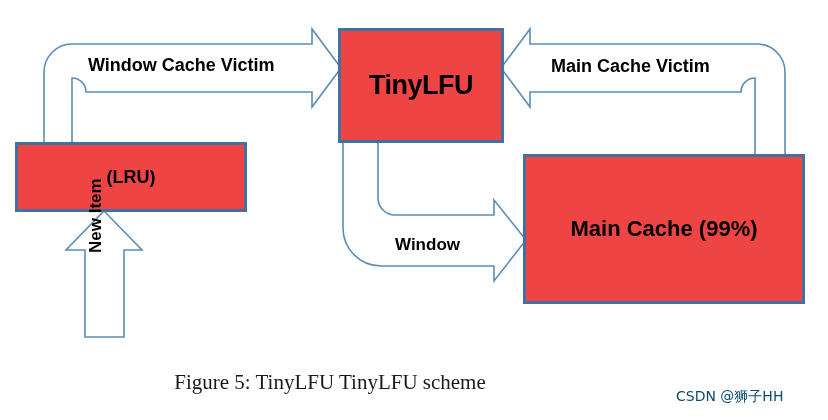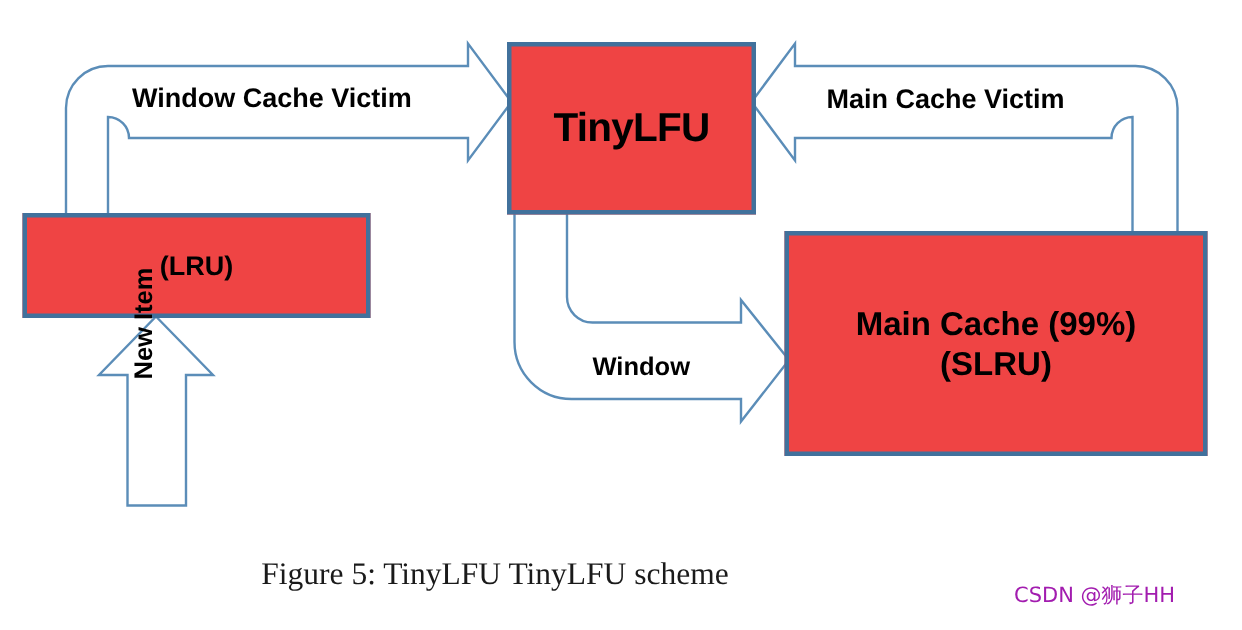--- a/index.html
+++ b/index.html
@@ -106,21 +106,21 @@
     text-align: center;
     font-family: "Liberation Serif", serif;
     font-size: 21px;
     color: #1a1a1a;
   }
   #watermark {
     position: absolute;
     left: 676px;
     top: 388px;
     font-size: 14px;
-    color: #a21caf;
+    color: #0c4a6e;
     font-family: "DejaVu Sans", sans-serif;
     white-space: nowrap;
   }
 </style>
 </head>
 <body>
 
 <div id="canvas">
 
   <svg class="arrows" viewBox="0 0 828 420">
@@ -177,21 +177,20 @@
   <div class="box" id="box-tinylfu">
     <span class="box-line">TinyLFU</span>
   </div>
 
   <div class="box" id="box-window-cache">
     <span class="box-line">(LRU)</span>
   </div>
 
   <div class="box" id="box-main-cache">
     <span class="box-line">Main Cache (99%)</span>
-    <span class="box-line">(SLRU)</span>
   </div>
 
   <div class="arrow-label" id="label-main-cache-victim">Main Cache Victim</div>
 
   <div class="arrow-label" id="label-window-cache-victim">Window Cache Victim</div>
 
   <div class="arrow-label" id="label-winner">Window</div>
 
   <div class="arrow-label" id="label-new-item">New Item</div>
 

